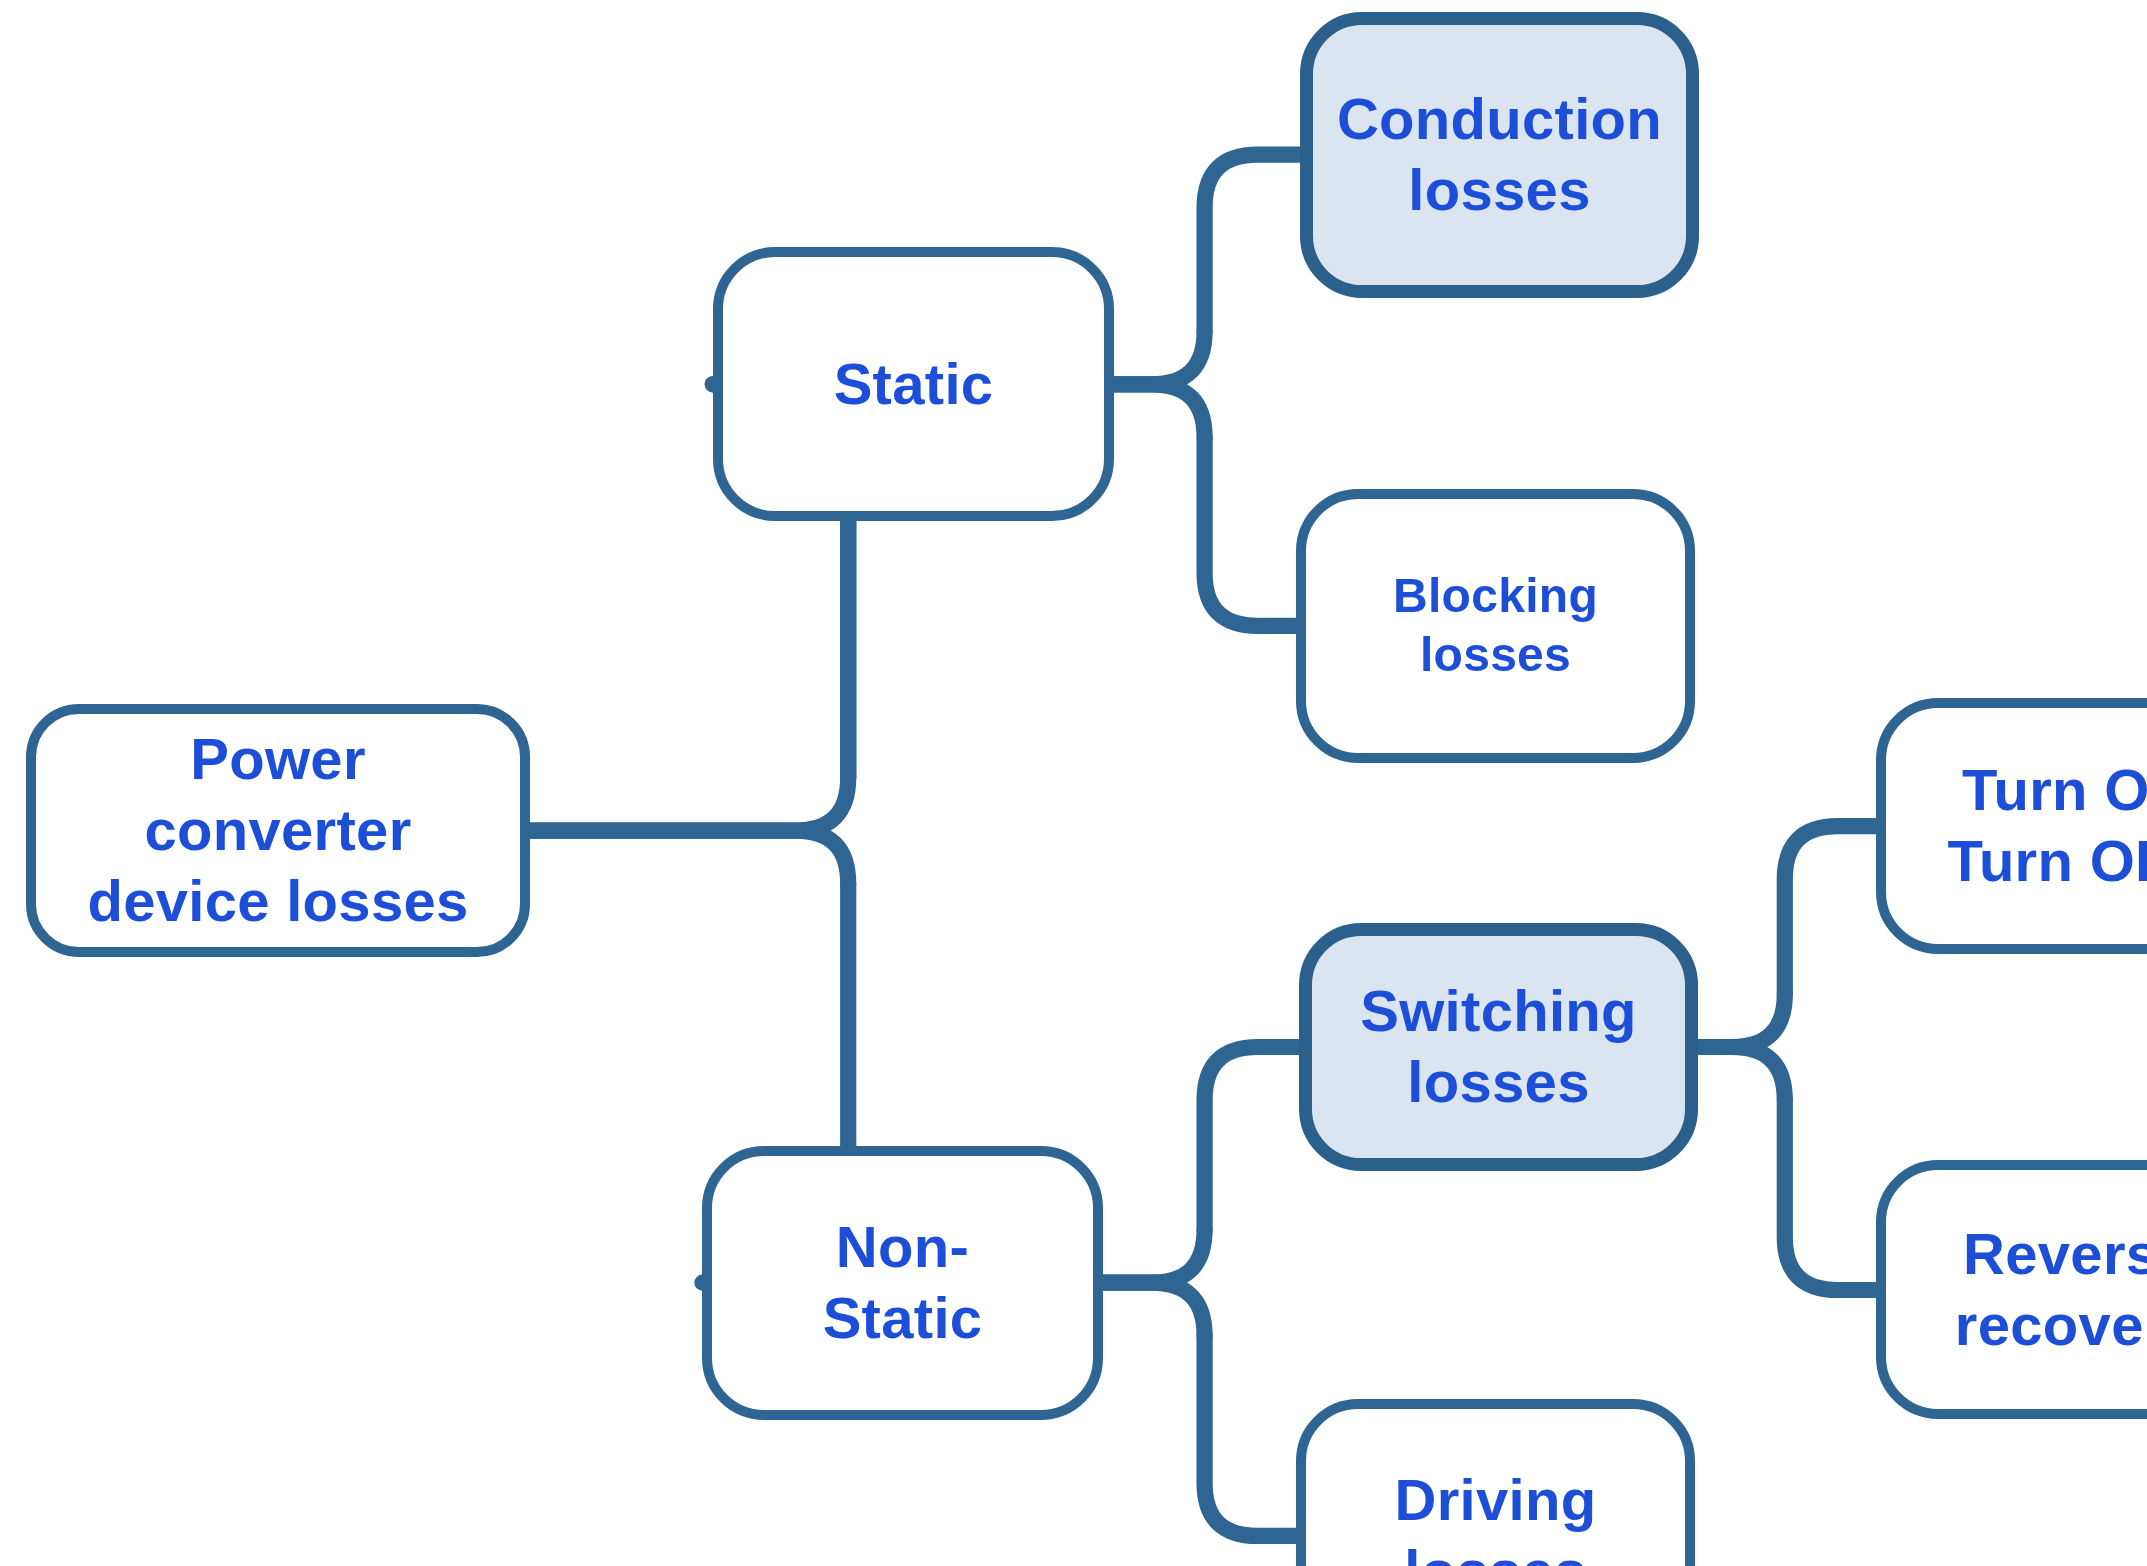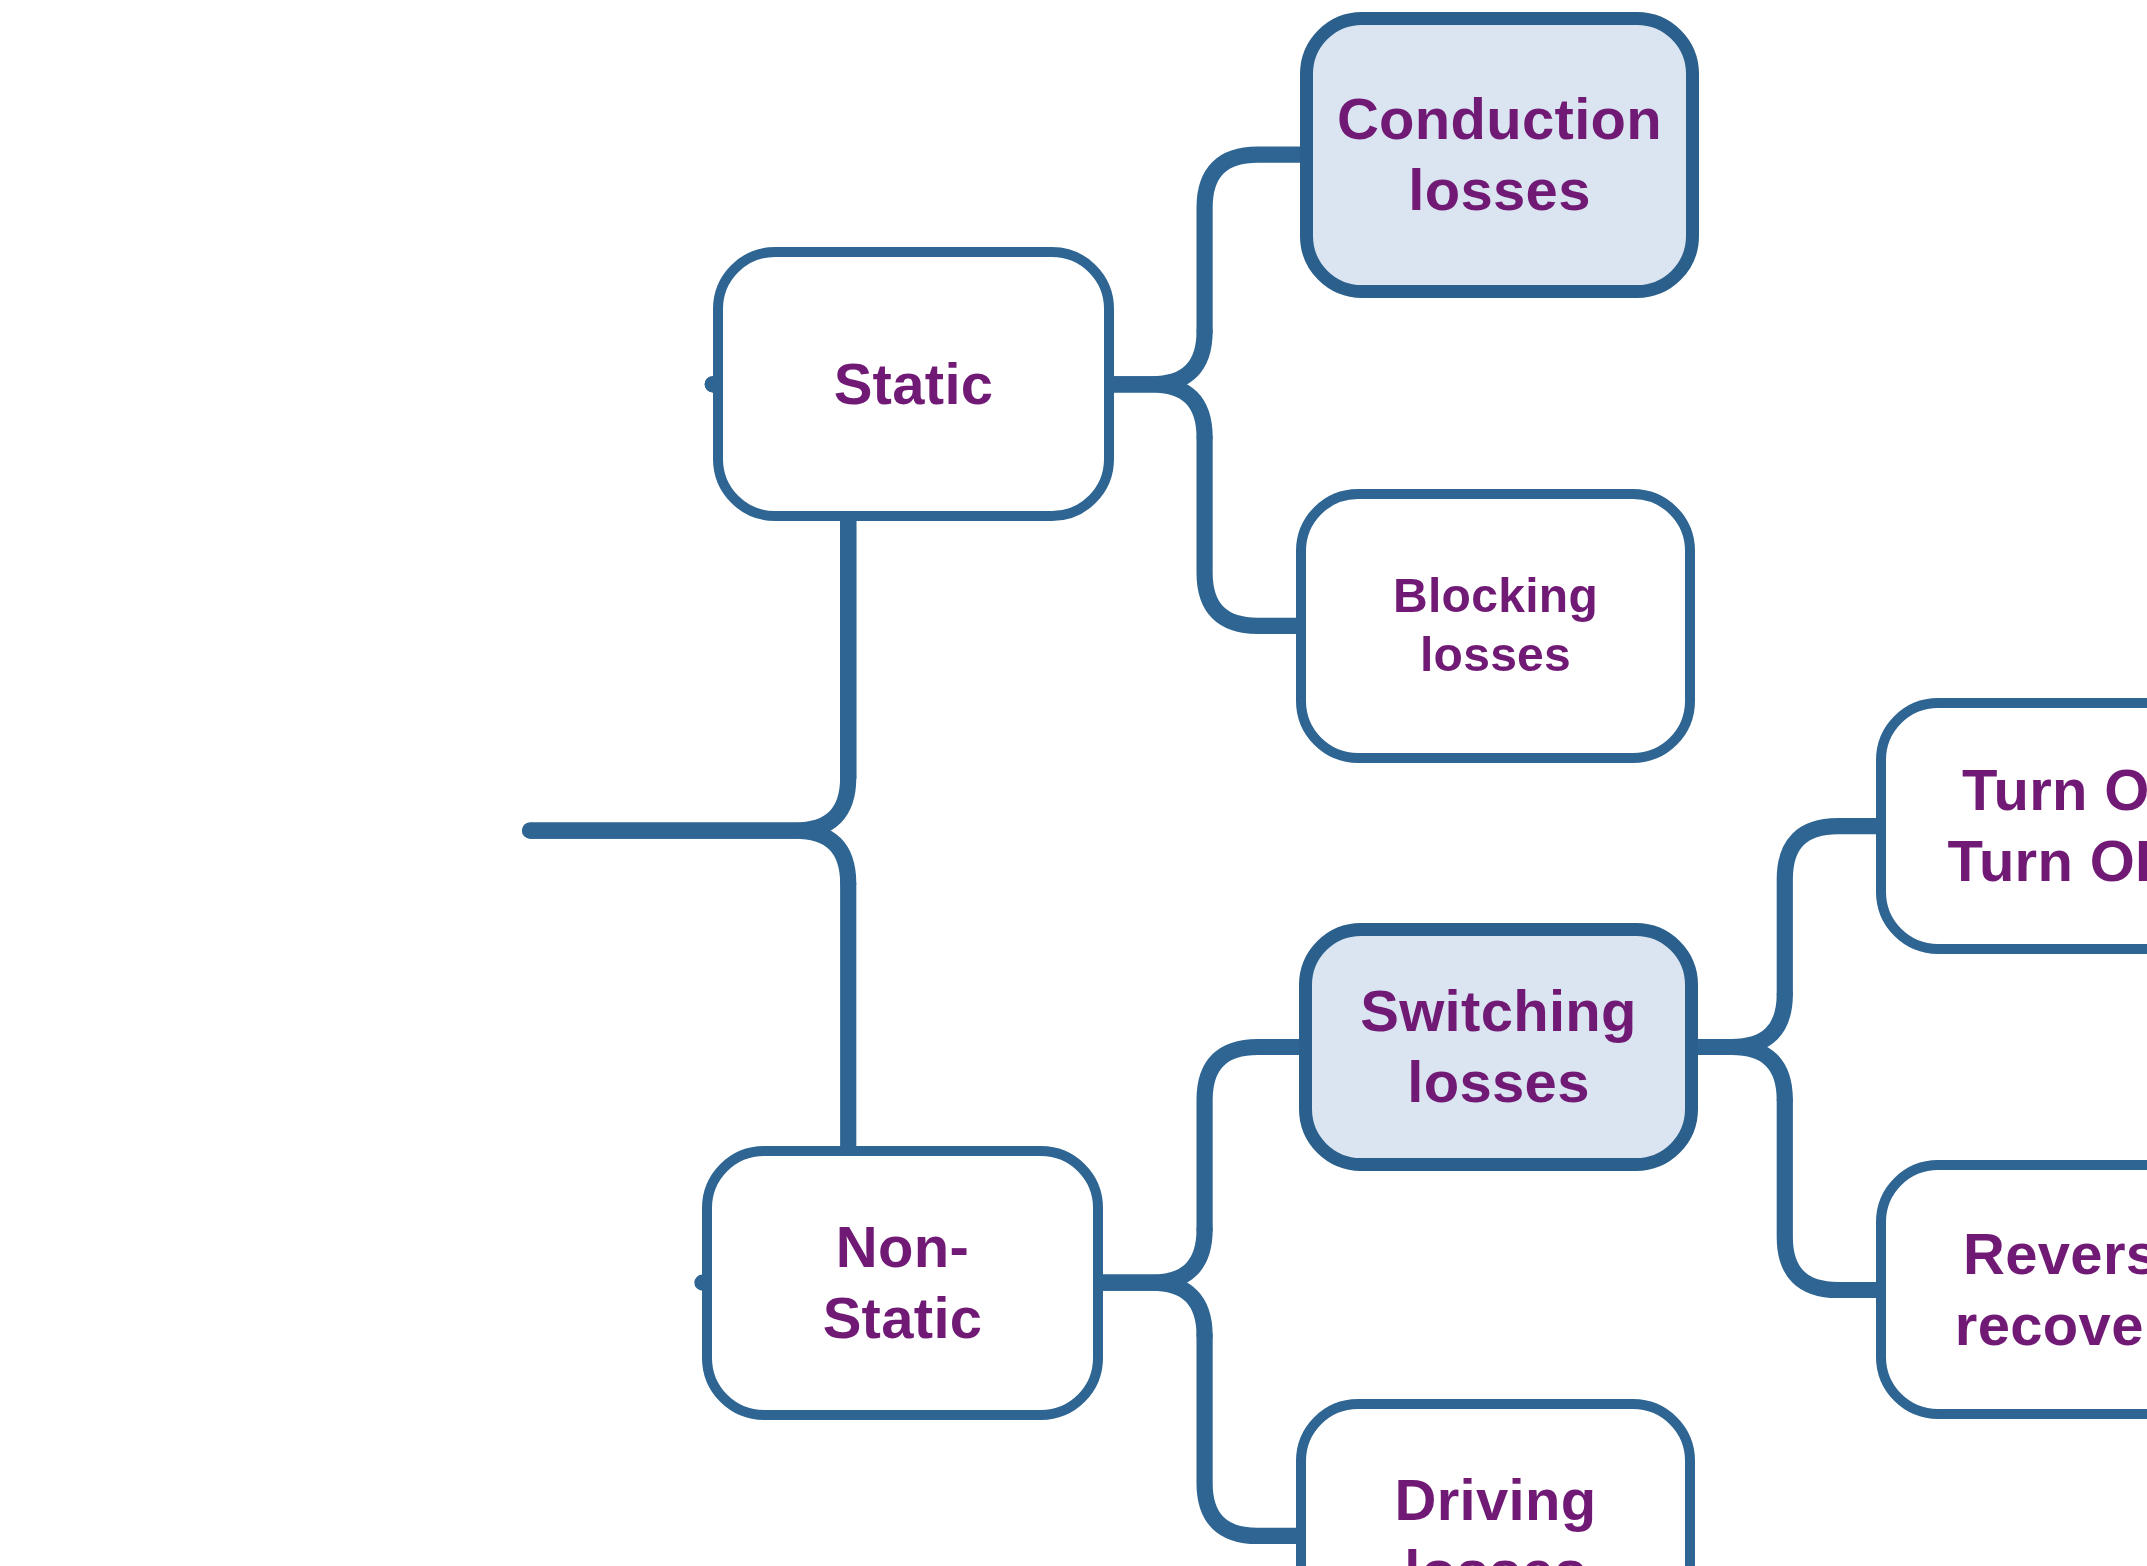--- a/index.html
+++ b/index.html
@@ -27,21 +27,21 @@
   .node {
     position: absolute;
     box-sizing: border-box;
     display: flex;
     align-items: center;
     justify-content: center;
     text-align: center;
     border: 7px solid #2e6592;
     border-radius: 42px;
     background: #ffffff;
-    color: #701a75;
+    color: #1d4ed8;
     font-weight: bold;
     font-size: 55px;
     line-height: 1.22;
     letter-spacing: 0.3px;
     z-index: 2;
   }
   .node.highlight {
     background: #dbe5f1;
     border-width: 9px;
     border-color: #2b5f8c;
@@ -95,20 +95,25 @@
 
       <path d="M 1153 711 L 1176 711 Q 1212 711 1212 675"></path>
       <path d="M 1153 711 L 1176 711 Q 1212 711 1212 747"></path>
 
       <path d="M 1212 675 L 1212 597 Q 1212 561 1248 561 L 1274 561"></path>
 
       <path d="M 1212 747 L 1212 840 Q 1212 876 1248 876 L 1274 876"></path>
     </g>
   </svg>
 
+  <div class="node" id="node-root">
+    <span class="label">Power
+converter
+device losses</span>
+  </div>
 
   <div class="node" id="node-static">
     <span class="label">Static</span>
   </div>
 
   <div class="node" id="node-nonstatic">
     <span class="label">Non-
 Static</span>
   </div>
 

